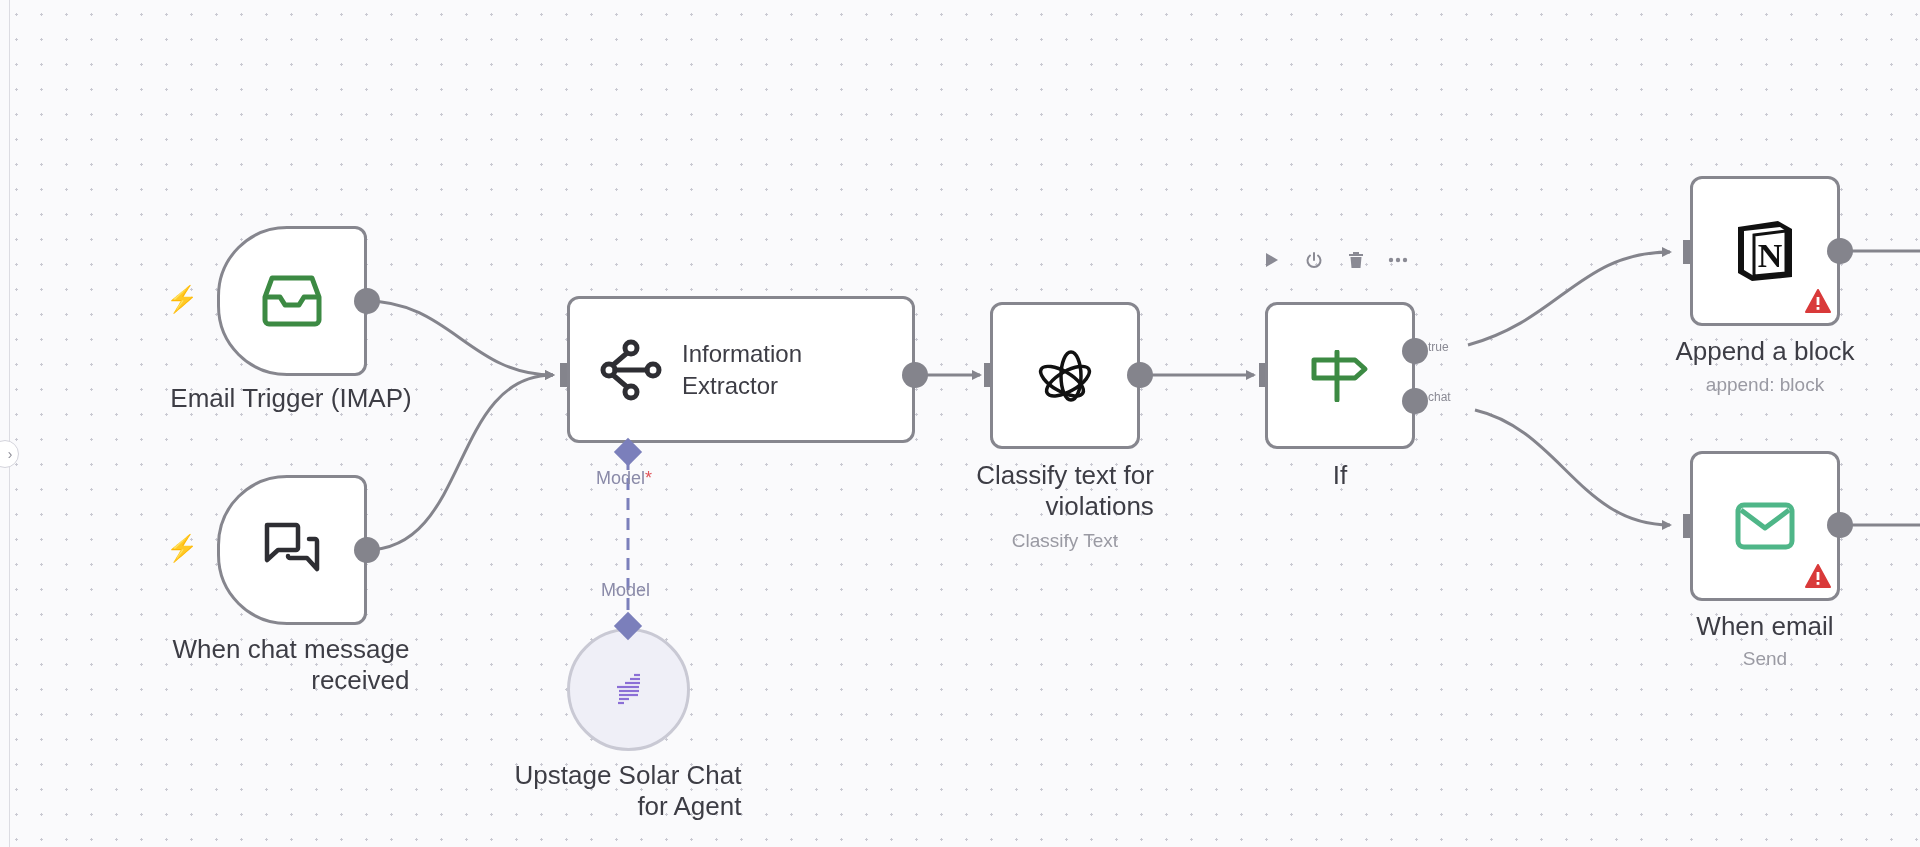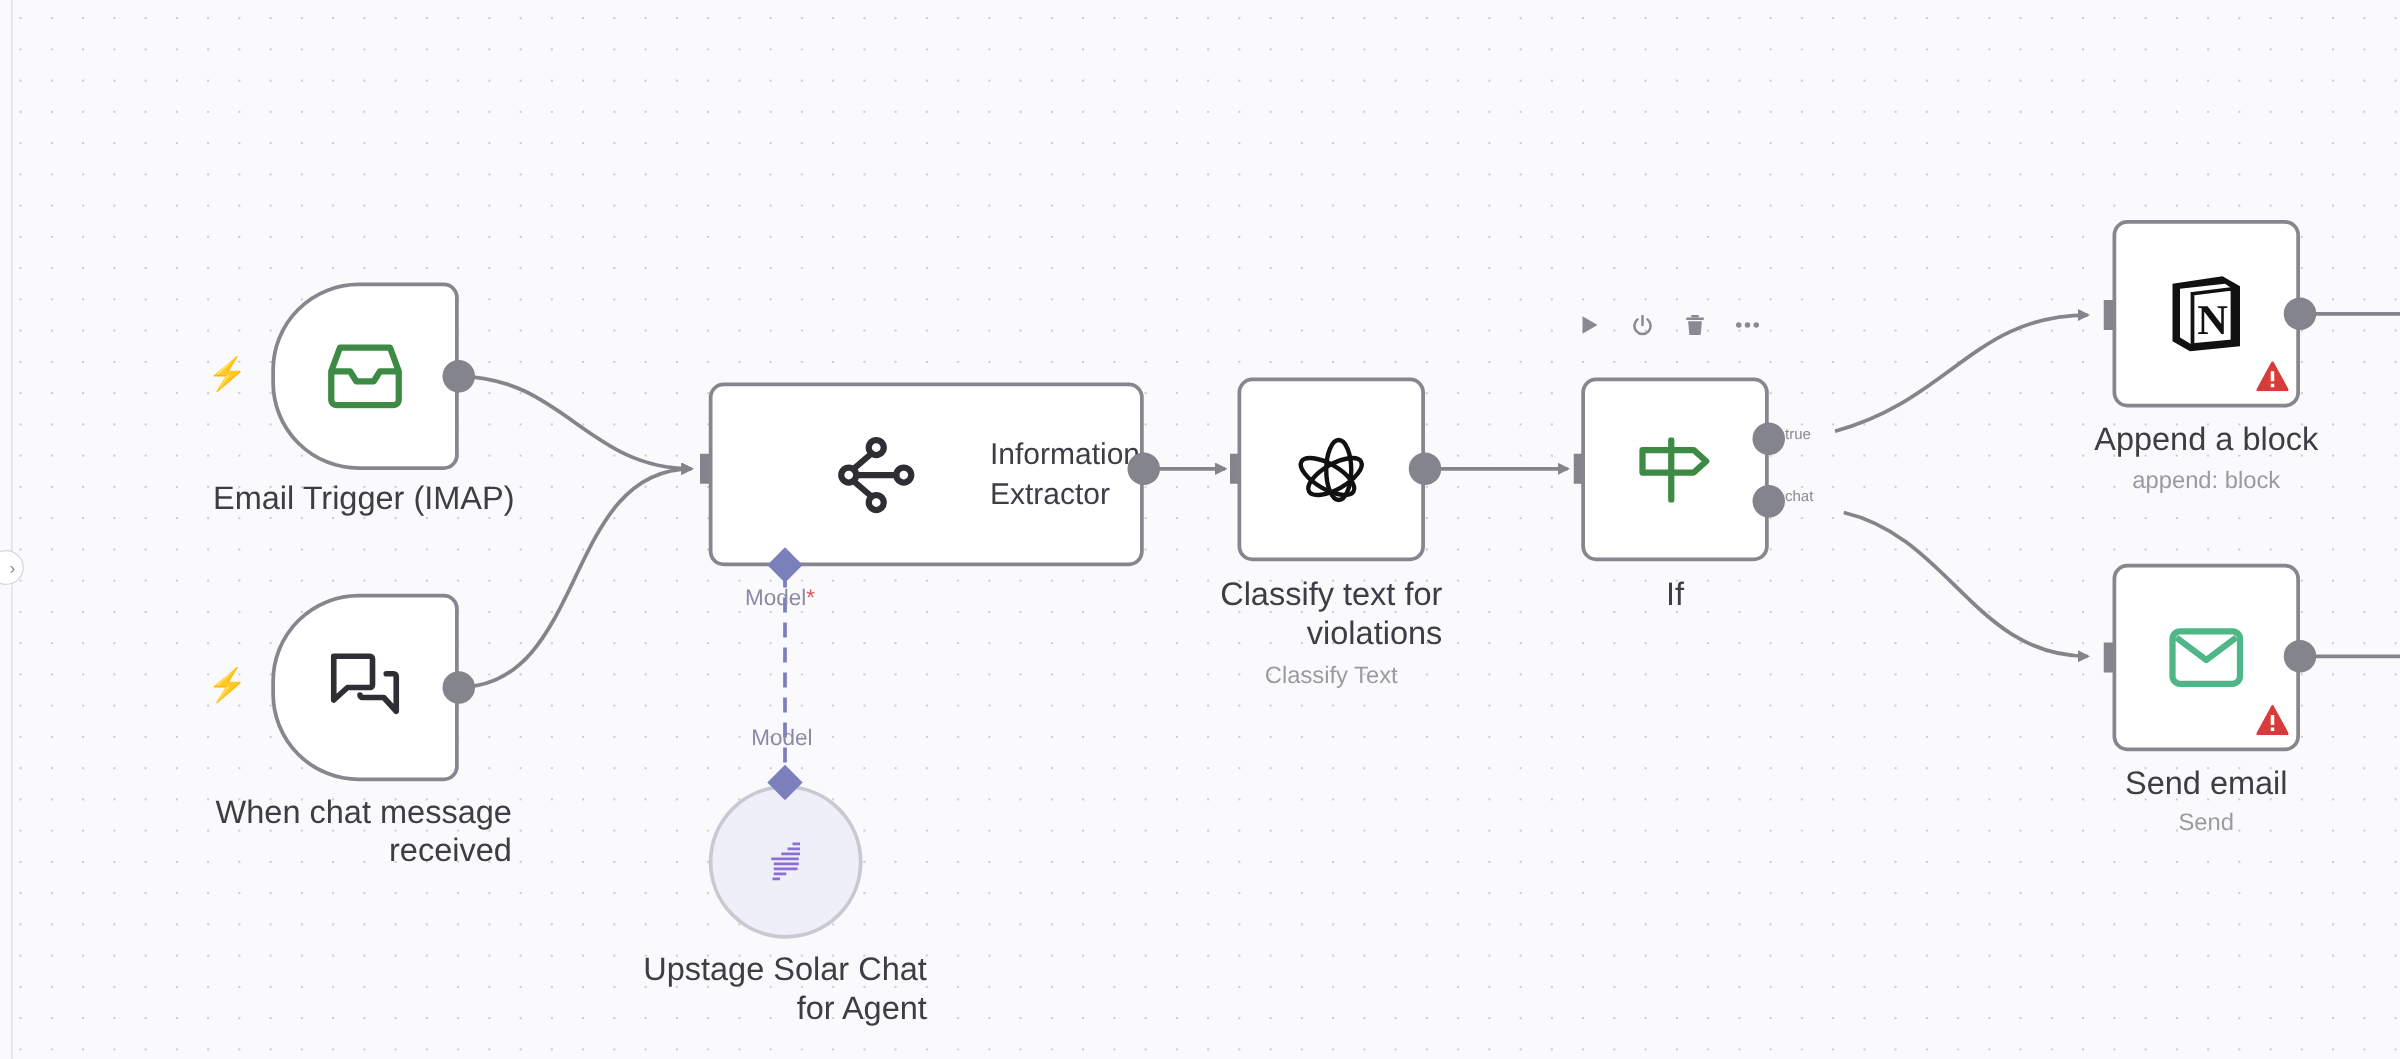--- a/index.html
+++ b/index.html
@@ -94,21 +94,21 @@
     <path d="M26,36 a2,2 0 0 0 2,2 H45 L55,49 V21 a2,2 0 0 0 -2,-2 H47" fill="none" stroke="#2e2e33" stroke-width="4.5" stroke-linejoin="round" stroke-linecap="round"></path>
   </svg>
 </div>
 <div class="port-out" style="left:354px; top:537px;"></div>
 <div class="node-label" style="left:291px; top:634px;">
   <div>When chat message</div>
   <div>received</div>
 </div>
 
 <div class="port-in" style="left:560px; top:363px;"></div>
-<div class="node" style="left:567px; top:306px; width:348px; height:147px; justify-content:flex-end; padding-left:30px;gap:40px;">
+<div class="node" style="left:567px; top:296px; width:348px; height:147px; justify-content:flex-start; padding-left:30px;">
   <svg width="62" height="62" viewBox="0 0 62 62">
     <circle cx="31" cy="9" r="6" fill="none" stroke="#2e2e33" stroke-width="5"></circle>
     <circle cx="9" cy="31" r="6" fill="none" stroke="#2e2e33" stroke-width="5"></circle>
     <circle cx="53" cy="31" r="6" fill="none" stroke="#2e2e33" stroke-width="5"></circle>
     <circle cx="31" cy="53" r="6" fill="none" stroke="#2e2e33" stroke-width="5"></circle>
     <path d="M15,31 H47 M27,14 L13,26 M27,48 L13,36" fill="none" stroke="#2e2e33" stroke-width="5" stroke-linecap="round"></path>
   </svg>
   <div class="ie-title">
     <div>Information</div>
     <div>Extractor</div>
@@ -223,14 +223,14 @@
     <rect x="3" y="3" width="54" height="42" rx="6" fill="none" stroke="#4fb688" stroke-width="5"></rect>
     <path d="M6,8 L30,26 L54,8" fill="none" stroke="#4fb688" stroke-width="5" stroke-linejoin="round"></path>
   </svg>
   <svg class="warn" style="right:6px; bottom:10px;" viewBox="0 0 26 24">
     <path d="M13,1 L25,23 H1 Z" fill="#d93a3a" stroke="#d93a3a" stroke-linejoin="round" stroke-width="2"></path>
     <rect x="11.6" y="8" width="2.8" height="8" fill="#fff"></rect>
       <rect x="11.6" y="18" width="2.8" height="2.8" fill="#fff"></rect>
   </svg>
 </div>
 <div class="port-out" style="left:1827px; top:512px;"></div>
-<div class="node-label" style="left:1765px; top:611px;">Send email</div>
+<div class="node-label" style="left:1765px; top:611px;">When email</div>
 <div class="node-sub" style="left:1765px; top:648px;">Send</div>
 
 </body></html>

